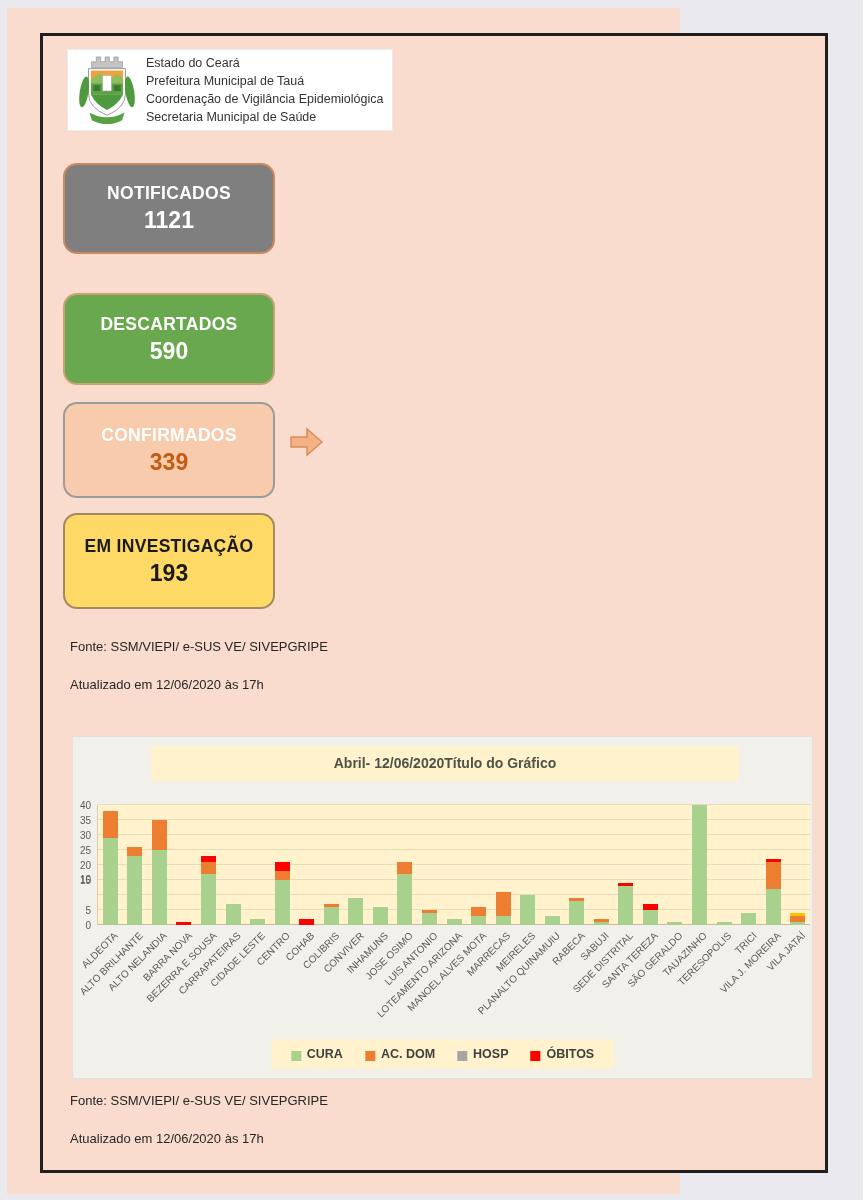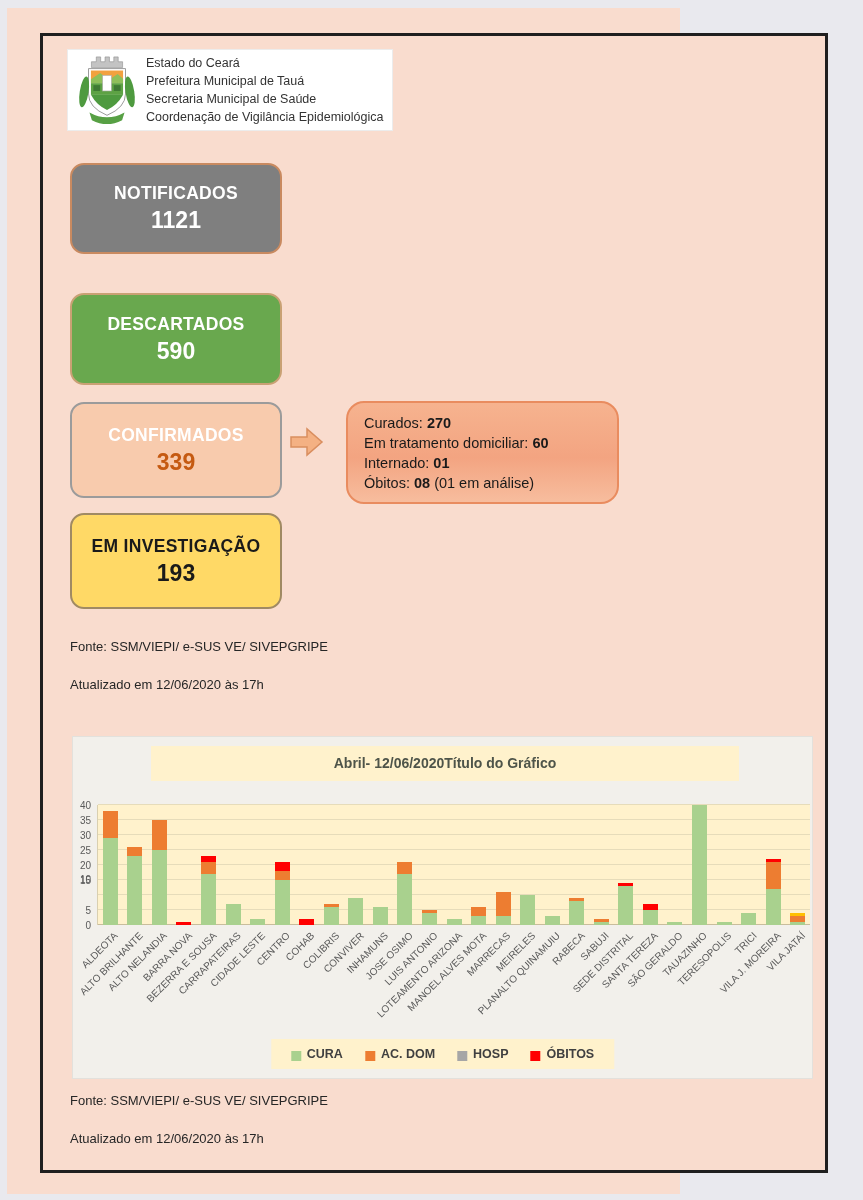--- a/index.html
+++ b/index.html
@@ -9,21 +9,21 @@
     font-family:"Liberation Sans", sans-serif;
     -webkit-font-smoothing:antialiased;
   }
   .sheet{position:absolute;left:7px;top:8px;width:673px;height:1186px;background:#F9DCCE;}
   .frame{position:absolute;left:33px;top:25px;width:782px;height:1134px;border:3px solid #1F1F1F;background:#F9DCCE;}
   
   .header-card{position:absolute;left:24px;top:13px;width:324px;height:80px;background:#FFFFFF;border:1px solid #ECECEC;display:flex;align-items:center;}
   .logo-wrap{width:78px;display:flex;justify-content:center;}
   .header-lines{font-size:12.5px;line-height:18px;color:#333333;}
   
-  .stat{position:absolute;left:27px;width:208px;border-radius:14px;display:flex;flex-direction:column;align-items:center;justify-content:center;text-align:center;}
+  .stat{position:absolute;left:20px;width:208px;border-radius:14px;display:flex;flex-direction:column;align-items:center;justify-content:center;text-align:center;}
   .stat-label{font-weight:bold;font-size:17.5px;letter-spacing:.3px;}
   .stat-value{font-weight:bold;font-size:23px;margin-top:3px;}
   #stat-0{top:127px;height:87px;}
   #stat-1{top:257px;height:88px;}
   #stat-2{top:366px;height:92px;}
   #stat-3{top:477px;height:92px;}
   
   #flow-arrow{position:absolute;left:247px;top:390px;}
   
   .evo-box{position:absolute;left:303px;top:365px;width:273px;height:103px;box-sizing:border-box;
@@ -74,22 +74,22 @@
           <rect x="38" y="33" width="7" height="6" fill="#3F7A34"></rect>
           <path d="M14.5 43 q6 11 16.5 15.5 q10.5 -4.5 16.5 -15.5 Z" fill="#4E9A3F"></path>
           <ellipse cx="7.5" cy="40" rx="4.5" ry="16" fill="#4E9A3F" transform="rotate(9 7.5 40)"></ellipse>
           <ellipse cx="54.5" cy="40" rx="4.5" ry="16" fill="#4E9A3F" transform="rotate(-9 54.5 40)"></ellipse>
           <path d="M13 61 q18 10 36 0 l-2.5 8 q-15.5 8 -31 0 Z" fill="#57A044"></path>
         </svg>
       </div>
       <div class="header-lines">
         <div>Estado do Ceará</div>
         <div>Prefeitura Municipal de Tauá</div>
+        <div>Coordenação de Vigilância Epidemiológica</div>
         <div>Secretaria Municipal de Saúde</div>
-        <div>Coordenação de Vigilância Epidemiológica</div>
       </div>
     </div>
 
     <div class="stat" id="stat-0" style="background: rgb(127, 127, 127); border: 2px solid rgb(201, 138, 96);">
       <div class="stat-label" style="color: rgb(255, 255, 255);">NOTIFICADOS</div>
       <div class="stat-value" style="color: rgb(255, 255, 255);">1121</div>
     </div>
     <div class="stat" id="stat-1" style="background: rgb(105, 168, 78); border: 2px solid rgb(201, 161, 116);">
       <div class="stat-label" style="color: rgb(255, 255, 255);">DESCARTADOS</div>
       <div class="stat-value" style="color: rgb(255, 255, 255);">590</div>
@@ -100,26 +100,20 @@
     </div>
     <div class="stat" id="stat-3" style="background: rgb(255, 217, 102); border: 2px solid rgb(160, 138, 99);">
       <div class="stat-label" style="color: rgb(26, 26, 26);">EM INVESTIGAÇÃO</div>
       <div class="stat-value" style="color: rgb(26, 26, 26);">193</div>
     </div>
 
     <svg id="flow-arrow" width="34" height="32" viewBox="0 0 34 32">
       <polygon points="1,11 17,11 17,3 32,16 17,29 17,21 1,21" fill="#F4B183" stroke="#D98E5F" stroke-width="1.5"></polygon>
     </svg>
 
-    <div class="evo-box" id="evo-box">
-        <div>Curados: <b>270</b></div>
-        <div>Em tratamento domiciliar: <b>60</b></div>
-        <div>Internado: <b>01</b></div>
-        <div>Óbitos: <b>08</b> (01 em análise)</div>
-      </div>
 
     <div class="fonte" id="fonte-top-1">Fonte: SSM/VIEPI/ e-SUS VE/ SIVEPGRIPE</div>
     <div class="fonte" id="fonte-top-2">Atualizado em 12/06/2020 às 17h</div>
 
     <div id="chart">
       <div class="title-band">
         <div>Abril- 12/06/2020Título do Gráfico</div>
       </div>
       <div id="yaxis">
           <div class="ylab" style="bottom: -6px;">0</div>

